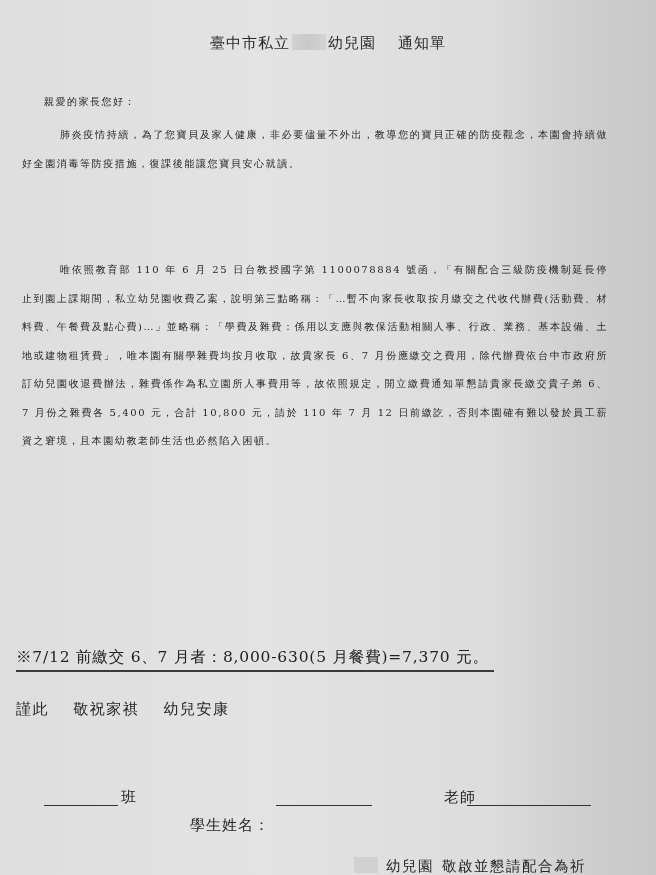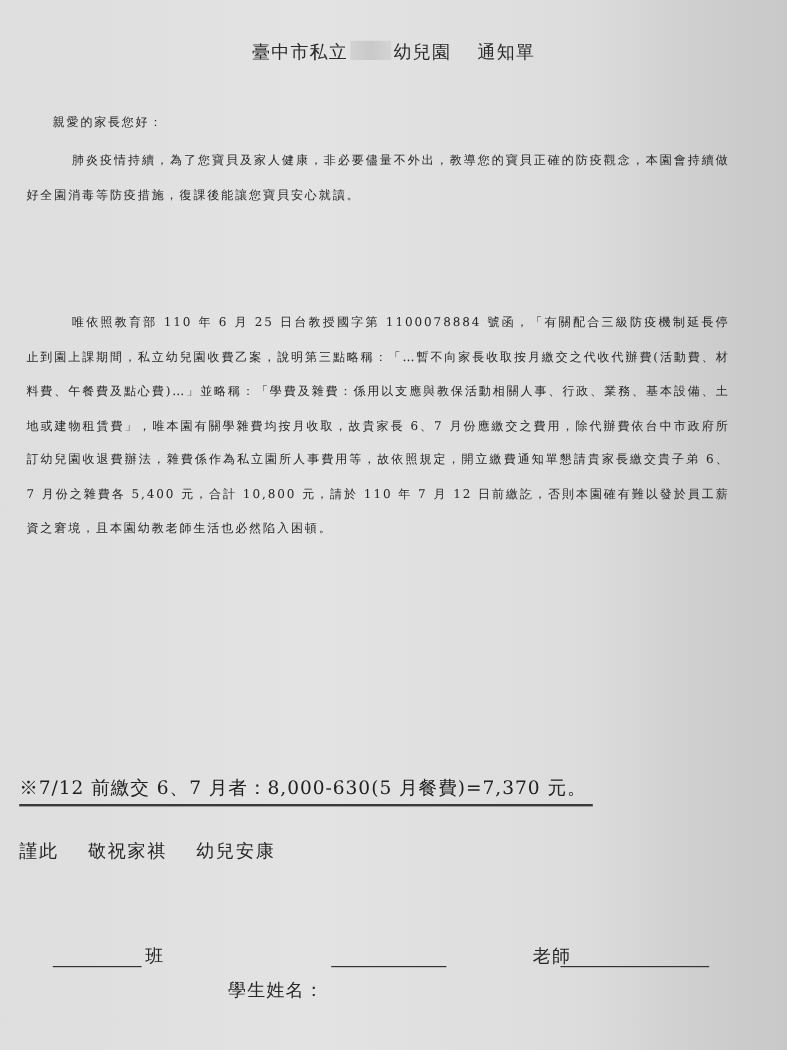--- a/index.html
+++ b/index.html
@@ -139,14 +139,18 @@
 
   <div class="fields">
     <div class="blank" style="left:44px; top:16px; width:74px;"></div>
     <span class="lbl" style="left:121px; top:0;">班</span>
     <span class="lbl" style="left:190px; top:0;margin-top:28px;">學生姓名：</span>
     <div class="blank" style="left:276px; top:16px; width:96px;"></div>
     <span class="lbl" style="left:434px; top:0;margin-left:10px;">老師</span>
     <div class="blank" style="left:467px; top:16px; width:124px;"></div>
   </div>
 
+  <div class="footer">
+    <span class="blur"></span>
+    <span>幼兒園</span><span class="gap"></span><span>敬啟並懇請配合為祈</span>
+  </div>
 
 </div>
 
 </body></html>

